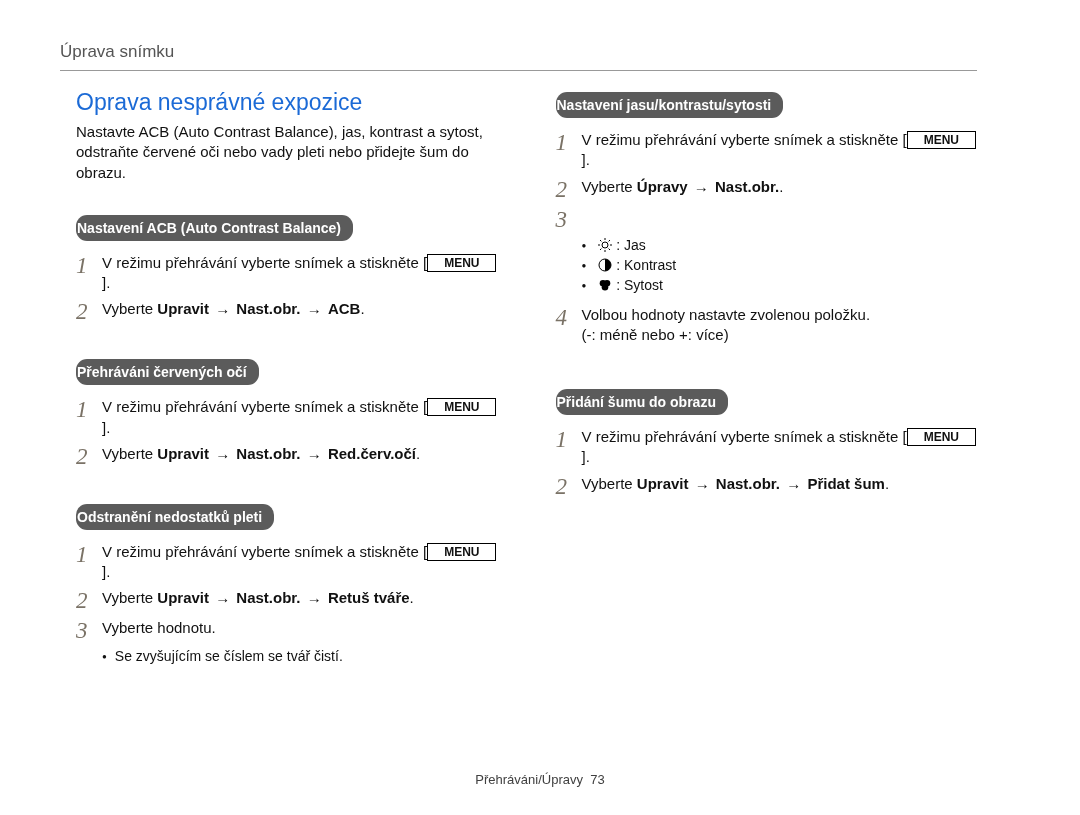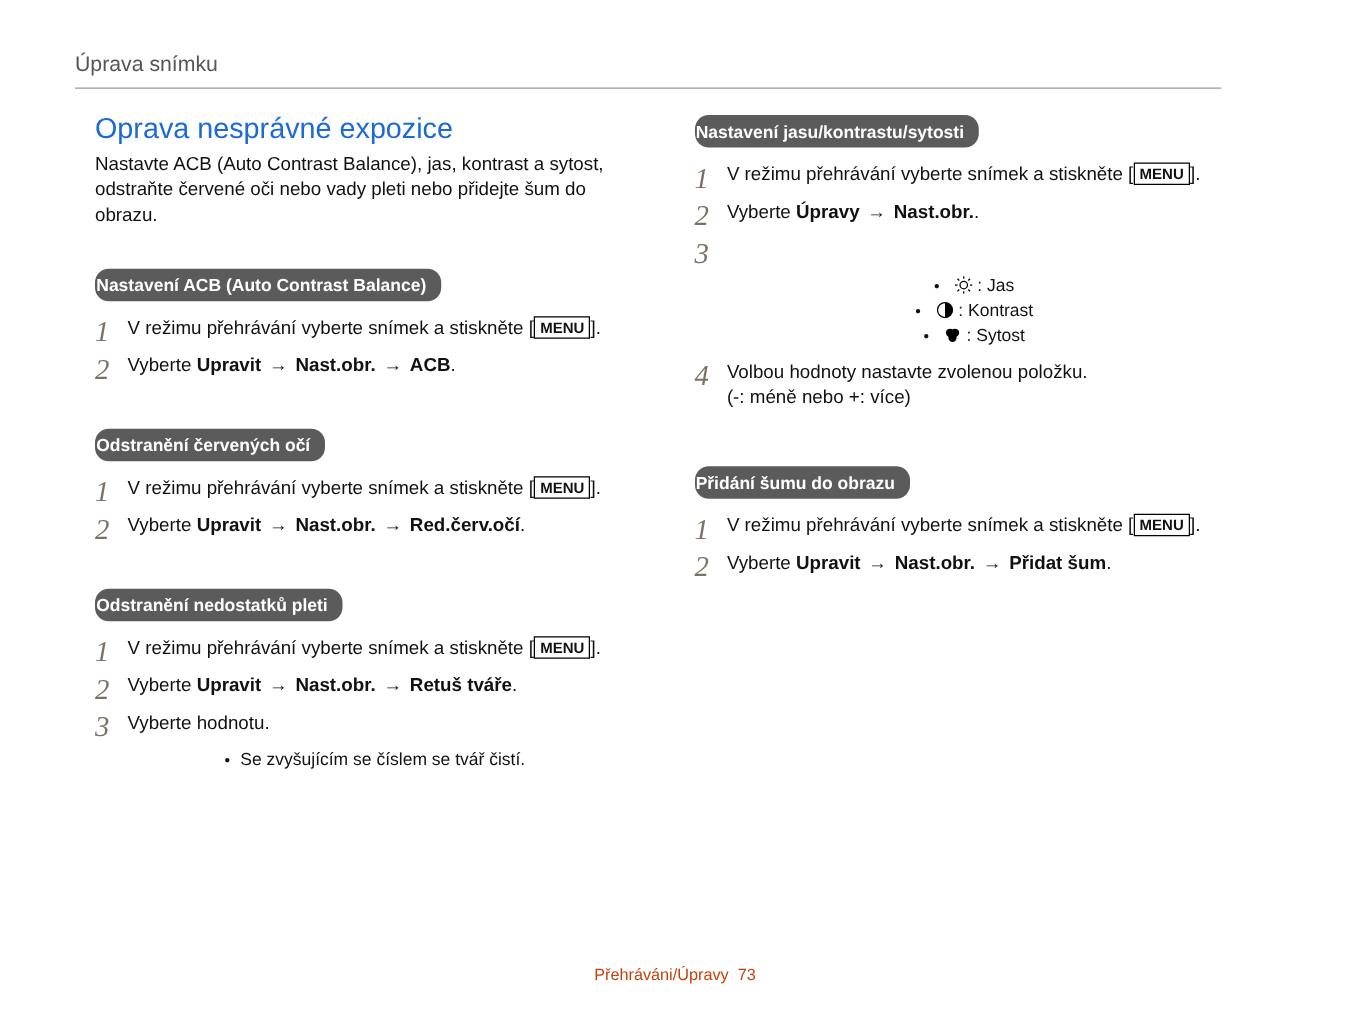--- a/index.html
+++ b/index.html
@@ -75,49 +75,48 @@
   }
   .step-body {
     font-size: 15px;
     line-height: 1.35;
   }
   .step-body .menu-badge {
     display: inline-block;
     border: 1px solid #000;
     font-weight: bold;
     font-size: 12px;
-    padding: 0 4px;
+    padding: 0 16px;
     vertical-align: 1px;
   }
   .bold { font-weight: bold; }
   .arrow { padding: 0 2px; }
   .bullets {
     margin: 3px 0 10px 26px;
     padding: 0;
     list-style: none;
     font-size: 14px;
   }
   .bullets li {
     margin: 2px 0;
-    text-align: center;
   }
   .bullets li::before {
     content: "●";
     font-size: 8px;
     vertical-align: 2px;
     margin-right: 8px;
   }
   .footer {
     position: absolute;
     bottom: 28px;
     left: 0;
     width: 1080px;
     text-align: center;
     font-size: 13px;
-    color: #c2410c;
+    color: #404040;
   }
   .icon {
     display: inline-block;
     vertical-align: -2px;
     margin-right: 4px;
   }
 </style>
 </head>
 <body>
 
@@ -146,21 +145,21 @@
           <span>Vyberte </span><span class="bold">Upravit</span>
           <span class="arrow">→</span>
           <span class="bold">Nast.obr.</span>
           <span class="arrow">→</span>
           <span class="bold">ACB</span><span>.</span>
         </div>
       </div>
 
       
       <div style="height:20px"></div>
-      <div class="pill">Odstranění červených očí</div>
+      <div class="pill">Přehráváni červených očí</div>
       <div class="step">
         <div class="step-num">1</div>
         <div class="step-body">
           <span>V režimu přehrávání vyberte snímek a stiskněte [</span><span class="menu-badge">MENU</span><span>].</span>
         </div>
       </div>
       <div class="step">
         <div class="step-num">2</div>
         <div class="step-body">
           <span>Vyberte </span><span class="bold">Upravit</span>

